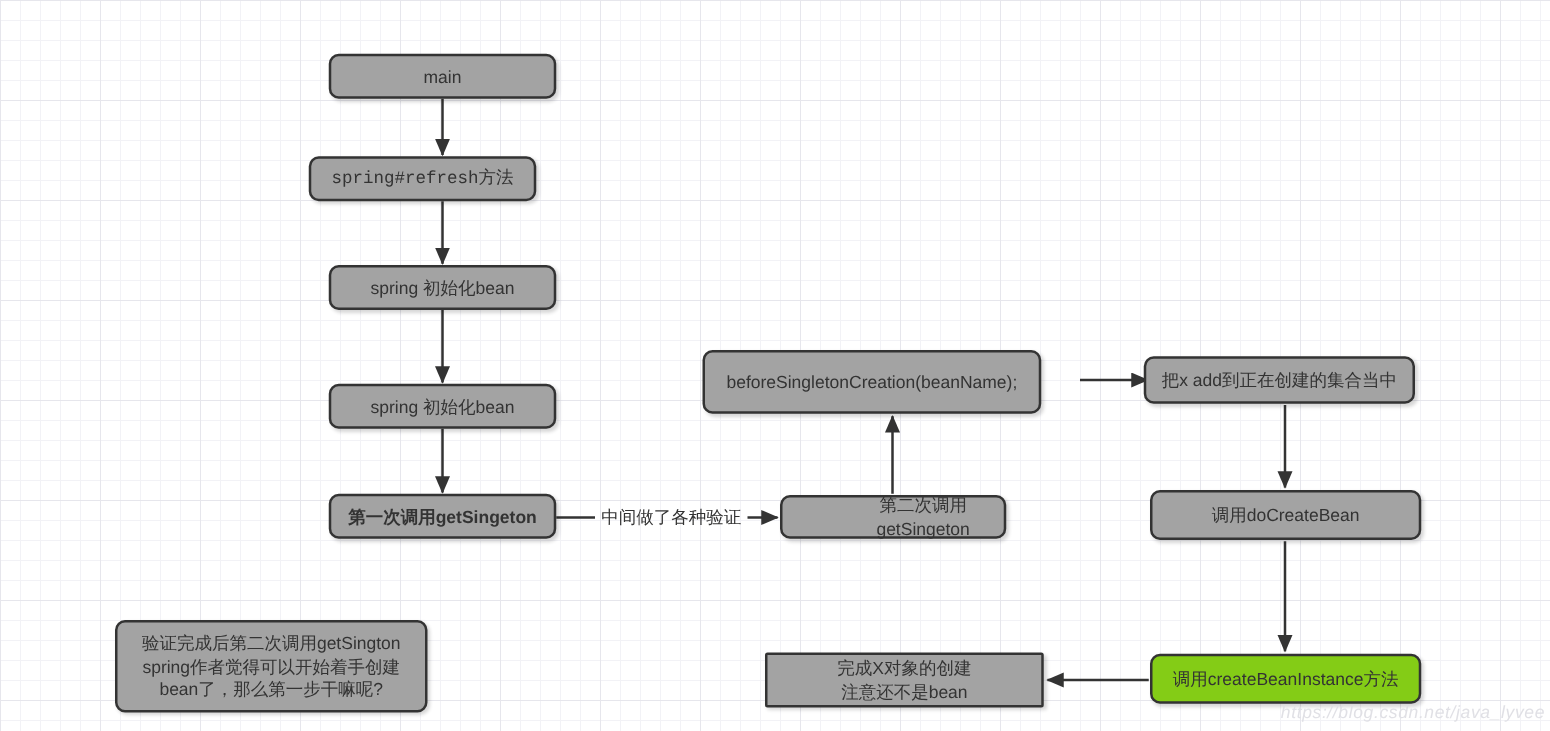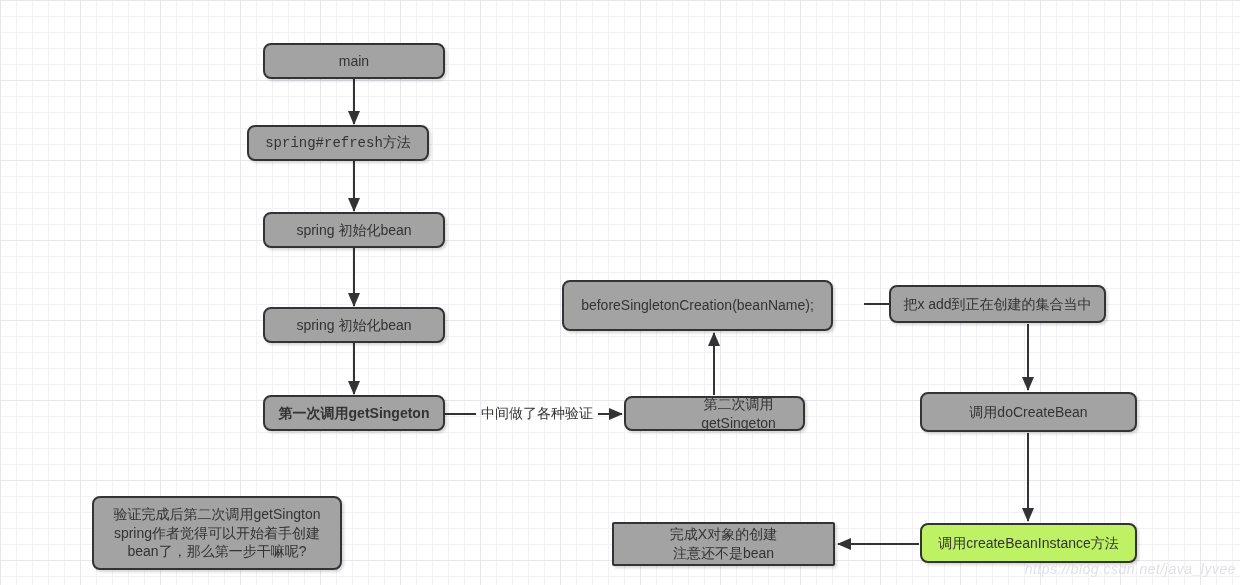--- a/index.html
+++ b/index.html
@@ -29,21 +29,21 @@
     line-height:1.35; white-space:pre-line;
     box-shadow:2px 2px 3px rgba(0,0,0,0.16);
   }
   .n-main          { left:263px; top:43px;  width:182px; height:36px; }
   .n-refresh       { left:247px; top:125px; width:182px; height:36px;font-family:Liberation Mono, monospace; }
   .n-init1         { left:263px; top:212px; width:182px; height:36px; }
   .n-init2         { left:263px; top:307px; width:182px; height:36px; }
   .n-firstget      { left:263px; top:395px; width:182px; height:36px;font-weight:bold; }
   .n-secondget     { left:624px; top:396px; width:181px; height:35px;padding-left:48px; }
   .n-beforesc      { left:562px; top:280px; width:271px; height:51px; }
-  .n-addset        { left:889px; top:285px; width:217px; height:38px; }
+  .n-addset        { left:915px; top:285px; width:217px; height:38px; }
   .n-docreate      { left:920px; top:392px; width:217px; height:40px; }
   .n-createinst    { left:920px; top:523px; width:217px; height:40px; }
   .n-completex     { left:612px; top:522px; width:223px; height:44px; border-radius:2px; }
   .n-note          { left:92px;  top:496px; width:250px; height:74px; font-size:14px; }
 
   .edge-label {
     position:absolute; left:477px; top:405px; width:120px;
     font-size:14px; color:#333333; text-align:center; white-space:nowrap;
   }
   .author {
@@ -114,21 +114,21 @@
   </div>
 
   <div class="node n-addset">
     <span>把x add到正在创建的集合当中</span>
   </div>
 
   <div class="node n-docreate">
     <span>调用doCreateBean</span>
   </div>
 
-  <div class="node n-createinst" style="background: #bef264;">
+  <div class="node n-createinst" style="background: #84cc16;">
     <span>调用createBeanInstance方法</span>
   </div>
 
   <div class="node n-completex">
     <span>完成X对象的创建
 注意还不是bean</span>
   </div>
 
   <div class="node n-note">
     <span>验证完成后第二次调用getSington

